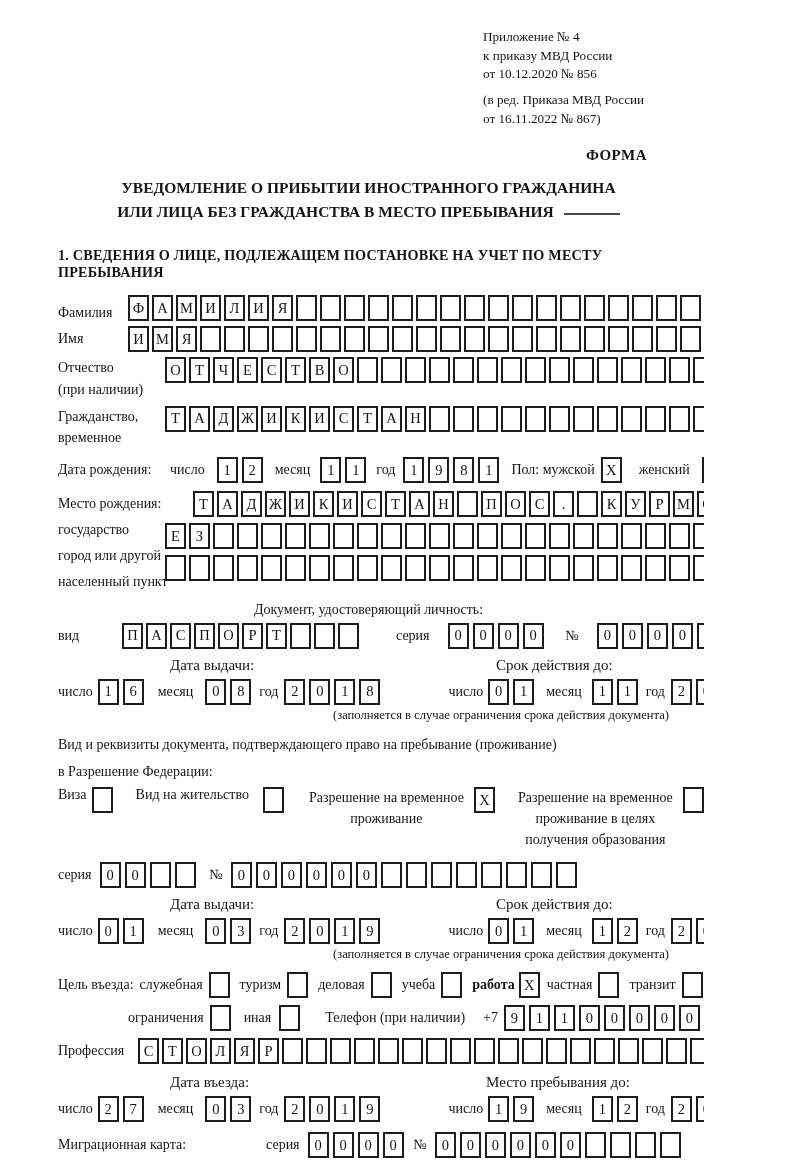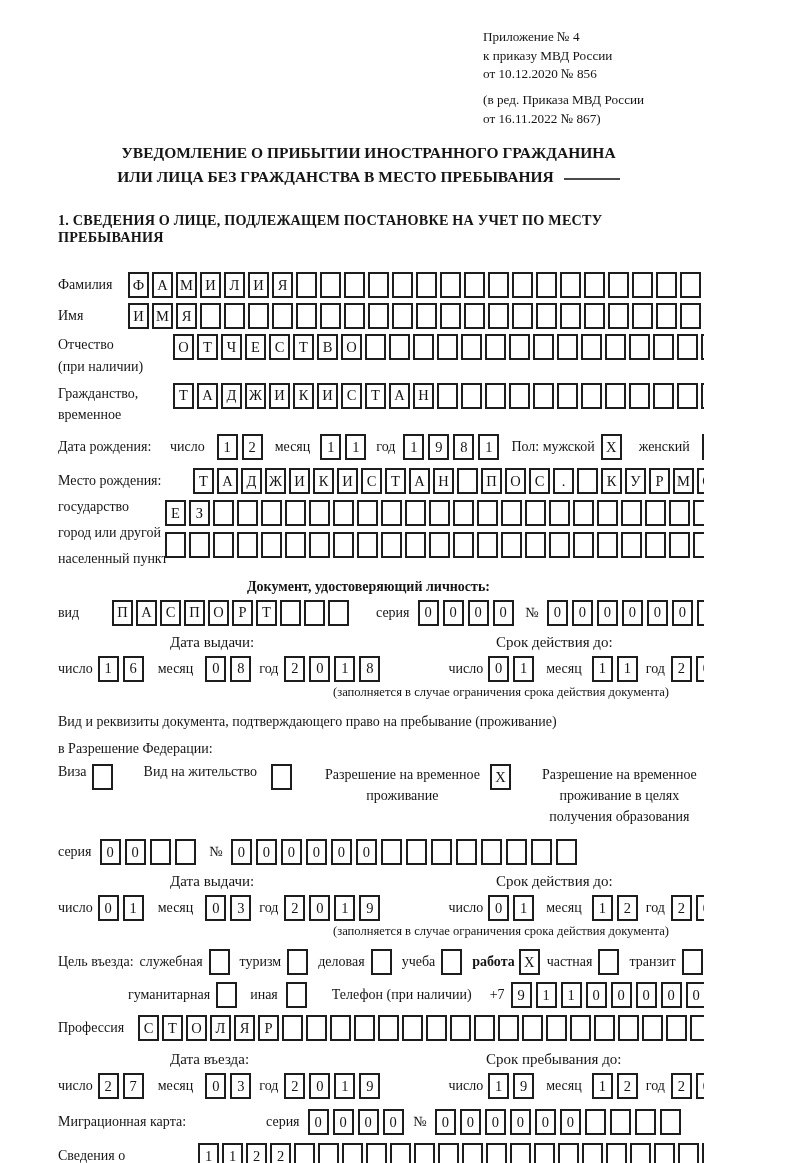--- a/index.html
+++ b/index.html
@@ -18,41 +18,41 @@
   }
   
   .appendix { margin-left: auto; width: 196px; font-size: 13.2px; line-height: 1.42; }
   .appendix .block2 { margin-top: 7px; }
   .forma { text-align: right; font-weight: 700; font-size: 15px; margin: 18px 32px 0 0; letter-spacing: .5px; }
   .title { text-align: center; font-weight: 700; font-size: 15.5px; line-height: 1.6; margin-top: 12px; }
   .blank-line { display:inline-block; width: 56px; height: 2px; background:#4a4a4a; margin-left: 10px; vertical-align: 2px; }
   .sec-h { font-weight: 700; font-size: 14.2px; margin-top: 22px; letter-spacing: .2px; }
   
   .frow { display: flex; align-items: center; margin-top: 5px; white-space: nowrap; }
-  .frow.top { align-items: flex-start; gap: 8px; }
+  .frow.top { align-items: flex-start; }
   .lbl { font-size: 14px; flex: none; }
   .lbl2 { font-size: 14px; flex: none; line-height: 1.55; }
   .w70 { width: 70px; } .w105 { width: 107px; }
   .cells { display: inline-flex; flex: none; }
   .cell {
     width: 21px; height: 26px; flex: none;
     border: 2px solid #1d1d1d; background: #fff;
     margin-right: 3px;
     display: inline-flex; align-items: center; justify-content: center;
     font-size: 14.5px;
   }
   .cells.gap .cell { margin-right: 4px; }
   .dlbl { font-size: 14px; flex: none; }
   
   .dh-line { position: relative; height: 19px; margin-top: 8px; font-size: 15px; }
   .dh-a { position: absolute; left: 112px; }
   .dh-b { position: absolute; left: 438px; }
   .note-line { text-align: right; padding-right: 10px; font-size: 12.6px; margin-top: 3px; }
   
-  .doc-h { text-align: center; font-weight: 700; font-size: 14px; margin-top: 7px; }
+  .doc-h { text-align: center; font-weight: 400; font-size: 14px; margin-top: 7px; }
   .intro { font-size: 14px; line-height: 1.95; margin-top: 8px; }
   .opt { display: flex; align-items: flex-start; }
   .opt .cells { margin-left: 8px; }
   .opt-col { display: flex; flex-direction: column; align-items: center; line-height: 1.5; font-size: 14px; }
   
   .bp { display: flex; align-items: flex-start; margin-top: 8px; }
   .bp-lbls { width: 135px; flex: none; font-size: 14px; line-height: 1.85; }
   .bp-rows .frow:first-child { margin-top: 0; }
   .rep-lbls { width: 140px; flex: none; font-size: 14px; line-height: 1.8; }
 </style>
@@ -64,29 +64,30 @@
   <div class="appendix">
     <div>Приложение № 4</div>
     <div>к приказу МВД России</div>
     <div>от 10.12.2020 № 856</div>
     <div class="block2">
       <div>(в ред. Приказа МВД России</div>
       <div>от 16.11.2022 № 867)</div>
     </div>
   </div>
 
+  <div class="forma">ФОРМА</div>
 
   <div class="title">
     <div>УВЕДОМЛЕНИЕ О ПРИБЫТИИ ИНОСТРАННОГО ГРАЖДАНИНА</div>
     <div><span>ИЛИ ЛИЦА БЕЗ ГРАЖДАНСТВА В МЕСТО ПРЕБЫВАНИЯ</span><span class="blank-line"></span></div>
   </div>
 
   <div class="sec-h">1. СВЕДЕНИЯ О ЛИЦЕ, ПОДЛЕЖАЩЕМ ПОСТАНОВКЕ НА УЧЕТ ПО МЕСТУ ПРЕБЫВАНИЯ</div>
 
-  <div class="frow" style="margin-top:26px;">
+  <div class="frow" style="margin-top:14px;align-items:flex-end;">
     <span class="lbl w70">Фамилия</span>
     <span class="cells">
         <span class="cell">Ф</span>
         <span class="cell">А</span>
         <span class="cell">М</span>
         <span class="cell">И</span>
         <span class="cell">Л</span>
         <span class="cell">И</span>
         <span class="cell">Я</span>
         <span class="cell"></span>
@@ -332,21 +333,21 @@
             <span class="cell"></span>
             <span class="cell"></span>
             <span class="cell"></span>
           </span>
       </div>
     </div>
   </div>
 
   <div class="doc-h">Документ, удостоверяющий личность:</div>
 
-  <div class="frow" style="">
+  <div class="frow" style="gap:10px;">
     <span class="lbl" style="width:54px;">вид</span>
     <span class="cells">
         <span class="cell">П</span>
         <span class="cell">А</span>
         <span class="cell">С</span>
         <span class="cell">П</span>
         <span class="cell">О</span>
         <span class="cell">Р</span>
         <span class="cell">Т</span>
         <span class="cell"></span>
@@ -552,21 +553,21 @@
     <span class="cells" style="margin-left:6px;">
         <span class="cell"></span>
       </span>
     <span class="dlbl" style="margin-left:7px;">транзит</span>
     <span class="cells" style="margin-left:6px;">
         <span class="cell"></span>
       </span>
   </div>
 
   <div class="frow" style="margin-top:7px;">
-    <span class="dlbl" style="margin-left:70px;">гуманитарная</span>
+    <span class="dlbl" style="margin-left:70px;">ограничения</span>
     <span class="cells" style="margin-left:6px;">
         <span class="cell"></span>
       </span>
     <span class="dlbl" style="margin-left:10px;">иная</span>
     <span class="cells" style="margin-left:8px;">
         <span class="cell"></span>
       </span>
     <span class="dlbl" style="margin-left:22px;">Телефон (при наличии)</span>
     <span class="dlbl" style="margin-left:18px;">+7</span>
     <span class="cells gap" style="margin-left:6px;">
@@ -609,21 +610,21 @@
         <span class="cell"></span>
         <span class="cell"></span>
         <span class="cell"></span>
         <span class="cell"></span>
         <span class="cell"></span>
       </span>
   </div>
 
   <div class="dh-line" style="margin-top:10px;">
     <span class="dh-a">Дата въезда:</span>
-    <span class="dh-b" style="left:428px;">Срок пребывания до:</span>
+    <span class="dh-b" style="left:428px;">Место пребывания до:</span>
   </div>
   <div class="frow" style="margin-top:3px;">
     <span class="dlbl">число</span>
     <span class="cells gap" style="margin-left:5px;">
         <span class="cell">2</span>
         <span class="cell">7</span>
       </span>
     <span class="dlbl" style="margin-left:10px;">месяц</span>
     <span class="cells gap" style="margin-left:12px;">
         <span class="cell">0</span>

